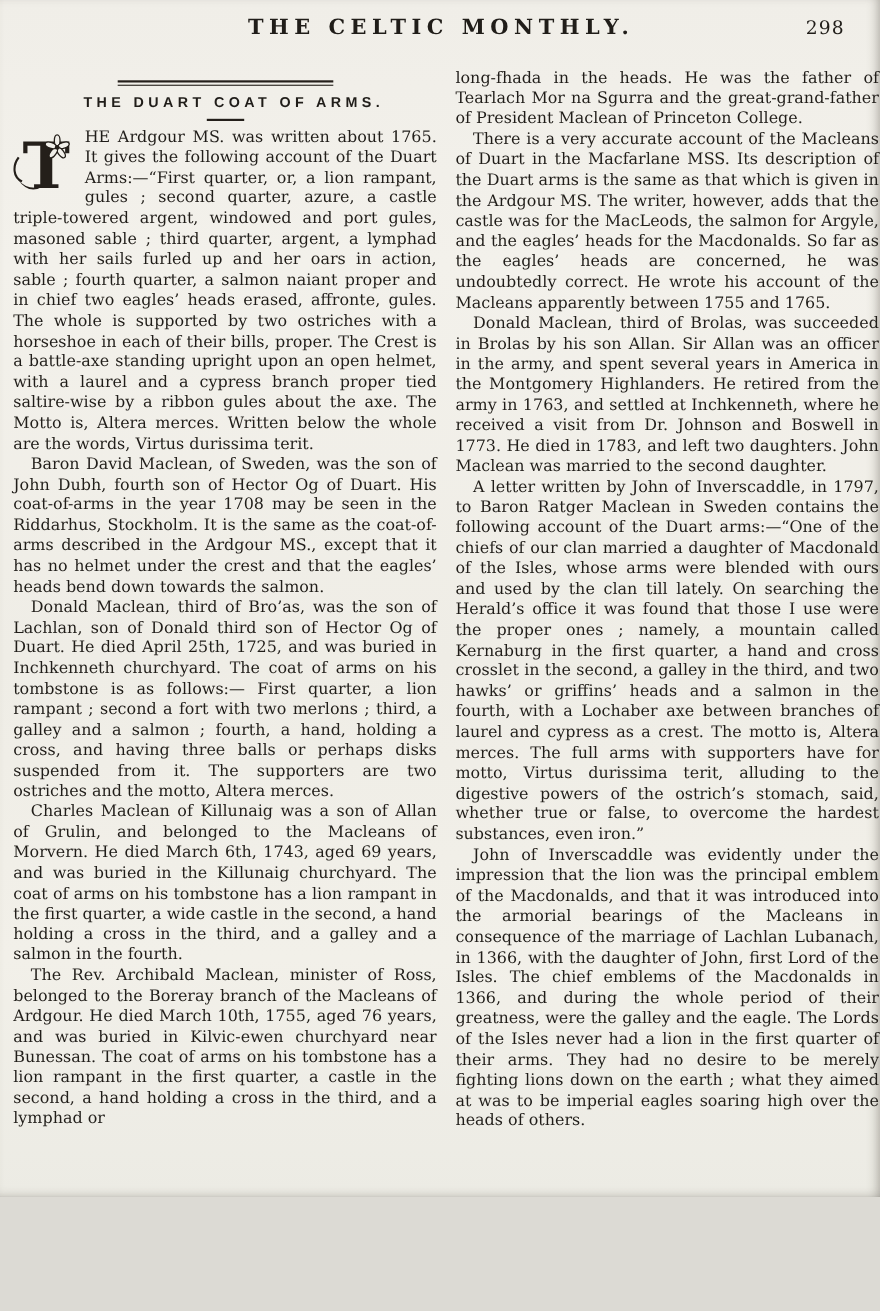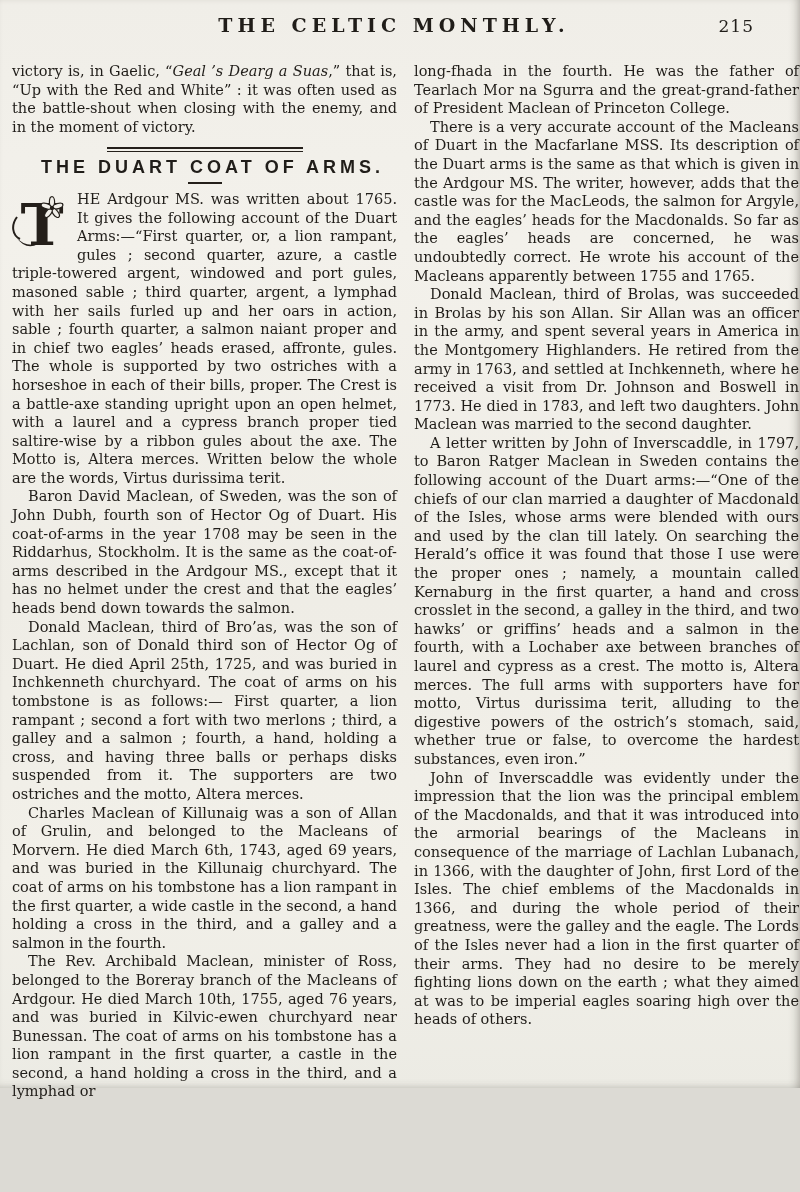--- a/index.html
+++ b/index.html
@@ -6,21 +6,21 @@
   body{
     width:800px;height:1192px;overflow:hidden;
     background:#dcdad4;
     font-family:"DejaVu Serif", serif;
     color:#201d19;
   }
   .page{
     position:relative;width:800px;height:1088px;box-sizing:border-box;
     background:linear-gradient(180deg,#f0eee8 0%,#f3f1eb 22%,#efede6 55%,#f2f0e9 80%,#ecebe4 100%);
     box-shadow:inset -7px 0 10px -5px rgba(60,55,45,.35), inset 0 -6px 10px -6px rgba(60,55,45,.2);
-    padding:8px 24px 0 12px;
+    padding:8px 10px 0 12px;
   }
   .masthead{position:relative;height:40px;}
   .masthead-title{
     position:absolute;left:50%;top:6px;transform:translateX(-50%);
     font-weight:bold;font-size:19px;letter-spacing:5px;white-space:nowrap;
   }
   .page-number{position:absolute;right:22px;top:8px;font-size:17px;letter-spacing:1px;}
   .columns{display:flex;gap:17px;margin-top:14px;}
   .col{
     width:385px;flex:0 0 385px;
@@ -28,49 +28,48 @@
     text-rendering:optimizeLegibility;
   }
   .col p{margin:0;text-indent:16px;}
   .col p.noindent{text-indent:0;}
   .rule-double{
     width:196px;height:2px;margin:11px auto 6px;
     border-top:2.5px solid #241f1a;border-bottom:1.2px solid #241f1a;
   }
   .article-title{
     text-align:center;font-family:"Liberation Sans", sans-serif;
-    font-weight:bold;font-size:18px;letter-spacing:4px;
+    font-weight:bold;font-size:13px;letter-spacing:4px;
     margin:6px 0 0;white-space:nowrap;text-indent:0;
   }
   .article-byline{
     text-align:center;font-size:12.4px;letter-spacing:1.8px;
     margin:7px 0 0;text-indent:0;white-space:nowrap;
   }
   .rule-short{width:34px;height:0;border-top:2.2px solid #241f1a;margin:5px auto 6px;}
   .dropcap{
     float:left;width:58px;height:60px;margin:3px 7px 0 0;
   }
   .dropcap svg{display:block;}
   i{font-style:italic;}
 </style>
 </head>
 <body>
 
 <div class="page">
 
   <div class="masthead">
     <div class="masthead-title">THE  CELTIC  MONTHLY.</div>
-    <div class="page-number">215</div>
+    <div class="page-number">298</div>
   </div>
 
   <div class="columns">
 
     <div class="col">
 
-      <p class="noindent"><span>victory is, in Gaelic, “</span><i>Geal ’s Dearg a Suas</i><span>,” that is, “Up with the Red and White” : it was often used as the battle-shout when closing with the enemy, and in the moment of victory.</span></p>
 
       <div class="rule-double"></div>
 
       <p class="article-title">THE DUART COAT OF ARMS.</p>
       <div class="rule-short"></div>
 
       <p class="noindent"><span class="dropcap">
             <svg width="58" height="60" viewBox="0 0 58 60" xmlns="http://www.w3.org/2000/svg">
             <text x="30" y="52" text-anchor="middle" font-family="DejaVu Serif, serif" font-weight="bold" font-size="58" fill="#241f1a">T</text>
             <path d="M4,44 Q12,54 26,51 Q14,58 4,44 Z" fill="#241f1a"></path>
@@ -86,21 +85,21 @@
           </svg>
           </span><span>HE Ardgour MS. was written about 1765.  It gives the following account of the Duart Arms:—“First quarter, or, a lion rampant, gules ; second quarter, azure, a castle triple-towered argent, windowed and port gules, masoned sable ; third quarter, argent, a lymphad with her sails furled up and her oars in action, sable ; fourth quarter, a salmon naiant proper and in chief two eagles’ heads erased, affronte, gules.  The whole is supported by two ostriches with a horseshoe in each of their bills, proper.  The Crest is a battle-axe standing upright upon an open helmet, with a laurel and a cypress branch proper tied saltire-wise by a ribbon gules about the axe.  The Motto is, Altera merces.  Written below the whole are the words, Virtus durissima terit.</span></p>
 
       <p>Baron David Maclean, of Sweden, was the son of John Dubh, fourth son of Hector Og of Duart.  His coat-of-arms in the year 1708 may be seen in the Riddarhus, Stockholm.  It is the same as the coat-of-arms described in the Ardgour MS., except that it has no helmet under the crest and that the eagles’ heads bend down towards the salmon.</p>
       <p>Donald Maclean, third of Bro’as, was the son of Lachlan, son of Donald third son of Hector Og of Duart.  He died April 25th, 1725, and was buried in Inchkenneth churchyard.  The coat of arms on his tombstone is as follows:— First quarter, a lion rampant ; second a fort with two merlons ; third, a galley and a salmon ; fourth, a hand, holding a cross, and having three balls or perhaps disks suspended from it.  The supporters are two ostriches and the motto, Altera merces.</p>
       <p>Charles Maclean of Killunaig was a son of Allan of Grulin, and belonged to the Macleans of Morvern.  He died March 6th, 1743, aged 69 years, and was buried in the Killunaig churchyard.  The coat of arms on his tombstone has a lion rampant in the first quarter, a wide castle in the second, a hand holding a cross in the third, and a galley and a salmon in the fourth.</p>
       <p>The Rev. Archibald Maclean, minister of Ross, belonged to the Boreray branch of the Macleans of Ardgour.  He died March 10th, 1755, aged 76 years, and was buried in Kilvic-ewen churchyard near Bunessan.  The coat of arms on his tombstone has a lion rampant in the first quarter, a castle in the second, a hand holding a cross in the third, and a lymphad or</p>
     </div>
 
     <div class="col">
-      <p class="noindent">long-fhada in the fourth.  He was the father of Tearlach Mor na Sgurra and the great-grand-father of President Maclean of Princeton College.</p>
+      <p class="noindent">long-fhada in the heads.  He was the father of Tearlach Mor na Sgurra and the great-grand-father of President Maclean of Princeton College.</p>
       <p>There is a very accurate account of the Macleans of Duart in the Macfarlane MSS. Its description of the Duart arms is the same as that which is given in the Ardgour MS. The writer, however, adds that the castle was for the MacLeods, the salmon for Argyle, and the eagles’ heads for the Macdonalds.  So far as the eagles’ heads are concerned, he was undoubtedly correct.  He wrote his account of the Macleans apparently between 1755 and 1765.</p>
       <p>Donald Maclean, third of Brolas, was succeeded in Brolas by his son Allan.  Sir Allan was an officer in the army, and spent several years in America in the Montgomery Highlanders.  He retired from the army in 1763, and settled at Inchkenneth, where he received a visit from Dr. Johnson and Boswell in 1773.  He died in 1783, and left two daughters.  John Maclean was married to the second daughter.</p>
       <p>A letter written by John of Inverscaddle, in 1797, to Baron Ratger Maclean in Sweden contains the following account of the Duart arms:—“One of the chiefs of our clan married a daughter of Macdonald of the Isles, whose arms were blended with ours and used by the clan till lately.  On searching the Herald’s office it was found that those I use were the proper ones ; namely, a mountain called Kernaburg in the first quarter, a hand and cross crosslet in the second, a galley in the third, and two hawks’ or griffins’ heads and a salmon in the fourth, with a Lochaber axe between branches of laurel and cypress as a crest.  The motto is, Altera merces.  The full arms with supporters have for motto, Virtus durissima terit, alluding to the digestive powers of the ostrich’s stomach, said, whether true or false, to overcome the hardest substances, even iron.”</p>
       <p>John of Inverscaddle was evidently under the impression that the lion was the principal emblem of the Macdonalds, and that it was introduced into the armorial bearings of the Macleans in consequence of the marriage of Lachlan Lubanach, in 1366, with the daughter of John, first Lord of the Isles.  The chief emblems of the Macdonalds in 1366, and during the whole period of their greatness, were the galley and the eagle.  The Lords of the Isles never had a lion in the first quarter of their arms.  They had no desire to be merely fighting lions down on the earth ; what they aimed at was to be imperial eagles soaring high over the heads of others.</p>
     </div>
 
   </div>
 </div>
 
 </body></html>

